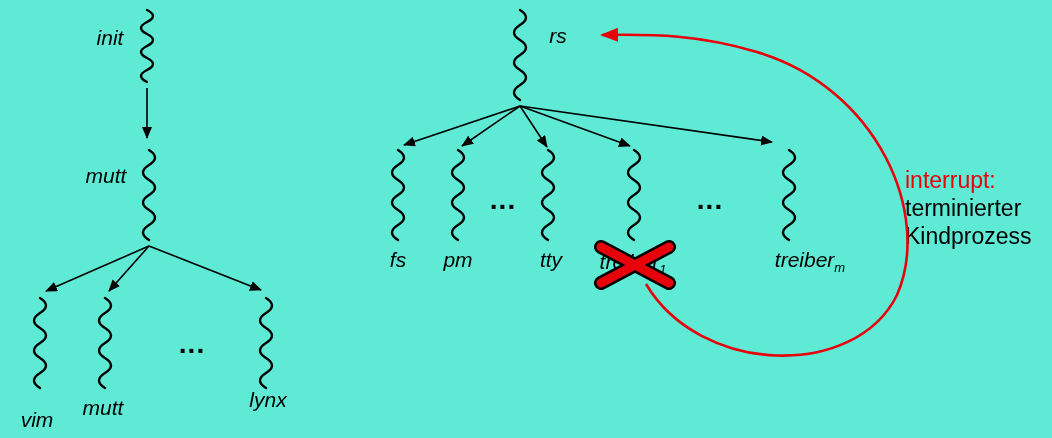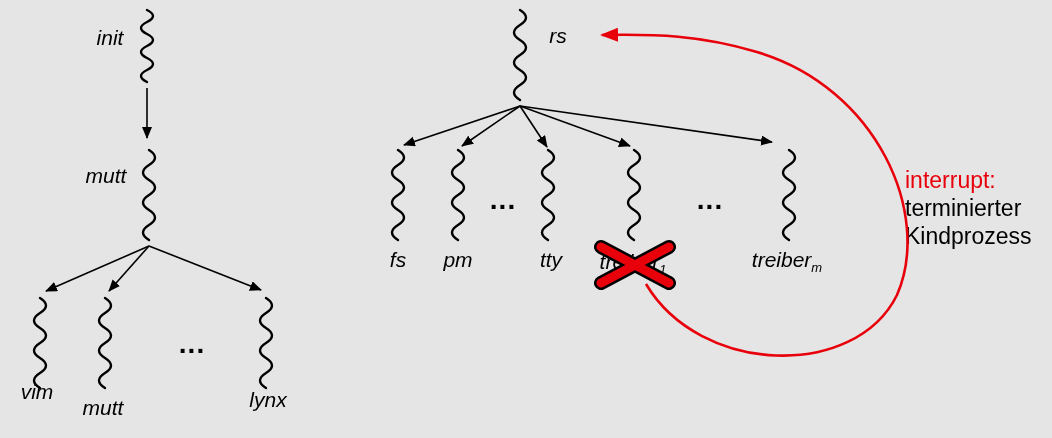--- a/index.html
+++ b/index.html
@@ -1,20 +1,20 @@
 <!DOCTYPE html>
 <html><head>
 <meta charset="utf-8">
 <style>
   html,body{margin:0;padding:0;background:#ffffff;}
   .canvas{
     position:relative;
     width:1052px;
     height:438px;
-    background:#e5e5e5;
+    background:#5eead4;
     font-family:"Liberation Sans", sans-serif;
     overflow:hidden;
   }
   .lbl{
     position:absolute;
     transform:translateX(-50%);
     font-style:italic;
     font-size:21px;
     color:#000;
     white-space:nowrap;
@@ -51,35 +51,35 @@
   .xunder{stroke:#000;stroke-width:14;stroke-linecap:round;}
   .xover{stroke-width:9;stroke-linecap:round;}
 </style>
 </head>
 <body>
 
 <div class="canvas">
 
   <div class="lbl" style="left:110px; top:26px">init</div>
   <div class="lbl" style="left:106px; top:164px">mutt</div>
-  <div class="lbl" style="left:37px;  top:380px">vim</div>
+  <div class="lbl" style="left:37px;  top:408px">vim</div>
   <div class="lbl" style="left:103px; top:396px">mutt</div>
   <div class="lbl" style="left:268px; top:388px">lynx</div>
   <div class="dots" style="left:192px; top:328px">...</div>
 
   <div class="lbl" style="left:558px; top:24px">rs</div>
   <div class="lbl" style="left:398px; top:248px">fs</div>
   <div class="lbl" style="left:458px; top:248px">pm</div>
   <div class="lbl" style="left:551px; top:248px">tty</div>
 
   <div class="lbl" style="left:633px; top:250px">
     <span>treiber</span><sub>1</sub>
   </div>
 
-  <div class="lbl" style="left:787px; top:248px">
+  <div class="lbl" style="left:810px; top:248px">
     <span>treiber</span><sub>m</sub>
   </div>
 
   <div class="dots" style="left:503px; top:184px">...</div>
   <div class="dots" style="left:710px; top:184px">...</div>
 
   <div class="annot">
     <div class="annot-head">interrupt:</div>
     <div>terminierter</div>
     <div>Kindprozess</div>

